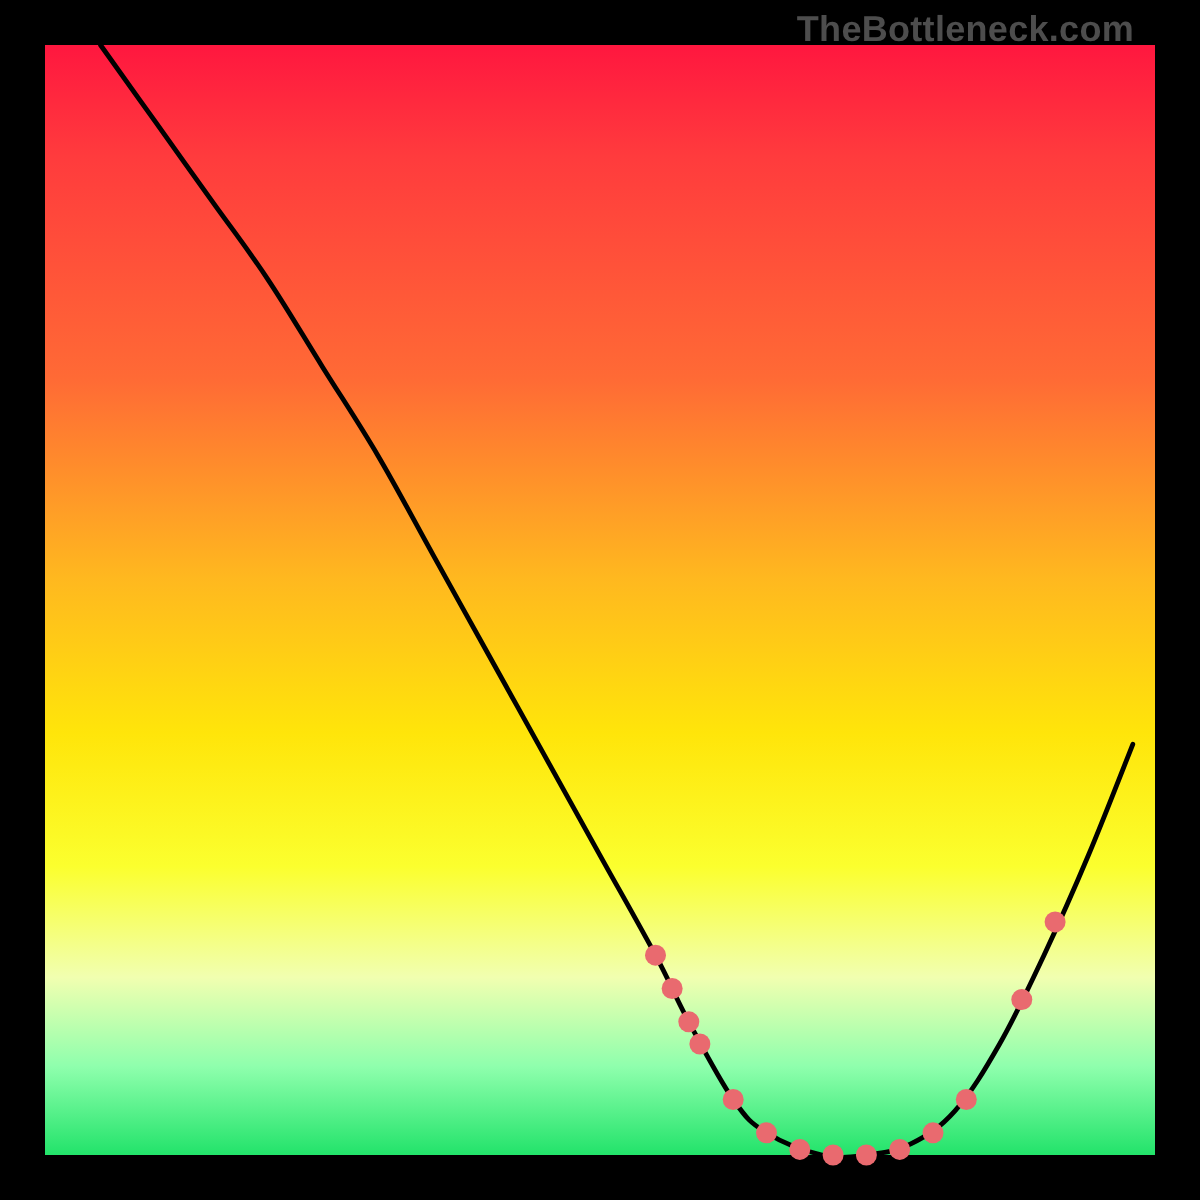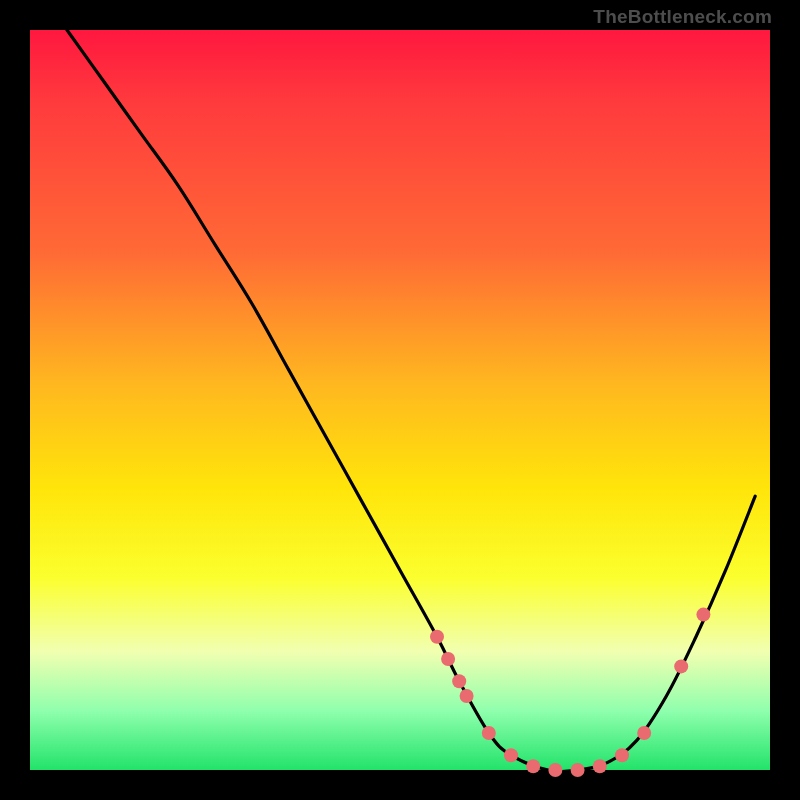--- a/index.html
+++ b/index.html
@@ -35,23 +35,23 @@
       #ffe50a 62%,
       #fbff2e 74%,
       #f1ffb0 84%,
       #8fffad 92%,
       #22e36a 100%
     );
   }
   .watermark {
     position: absolute;
     top: 6px;
-    right: 28px;
+    right: 44px;
     color: #4d4d4d;
-    font-size: 19px;
+    font-size: 24px;
     font-weight: 600;
     letter-spacing: 0.2px;
     user-select: none;
   }
   svg.curve {
     position: absolute;
     left: 0;
     top: 0;
     width: 740px;
     height: 740px;

